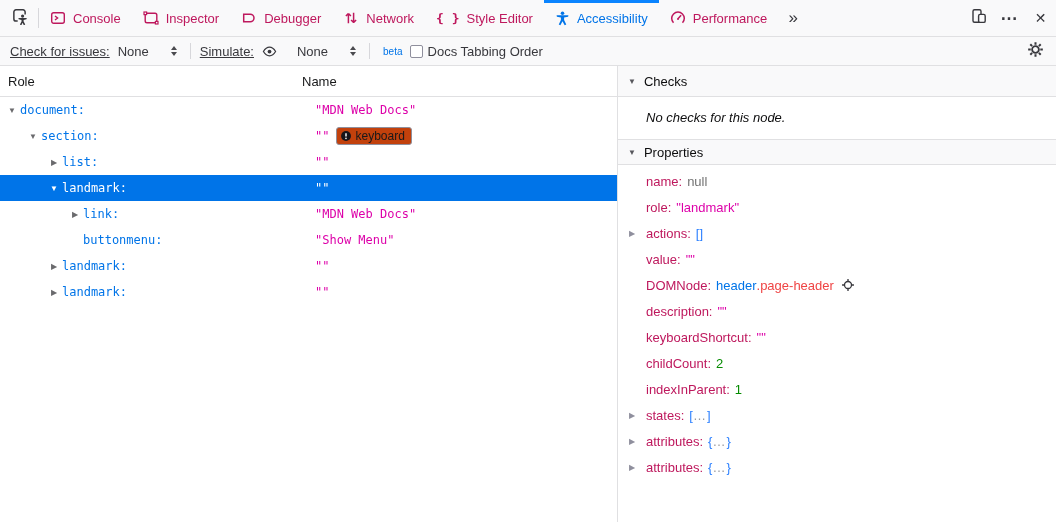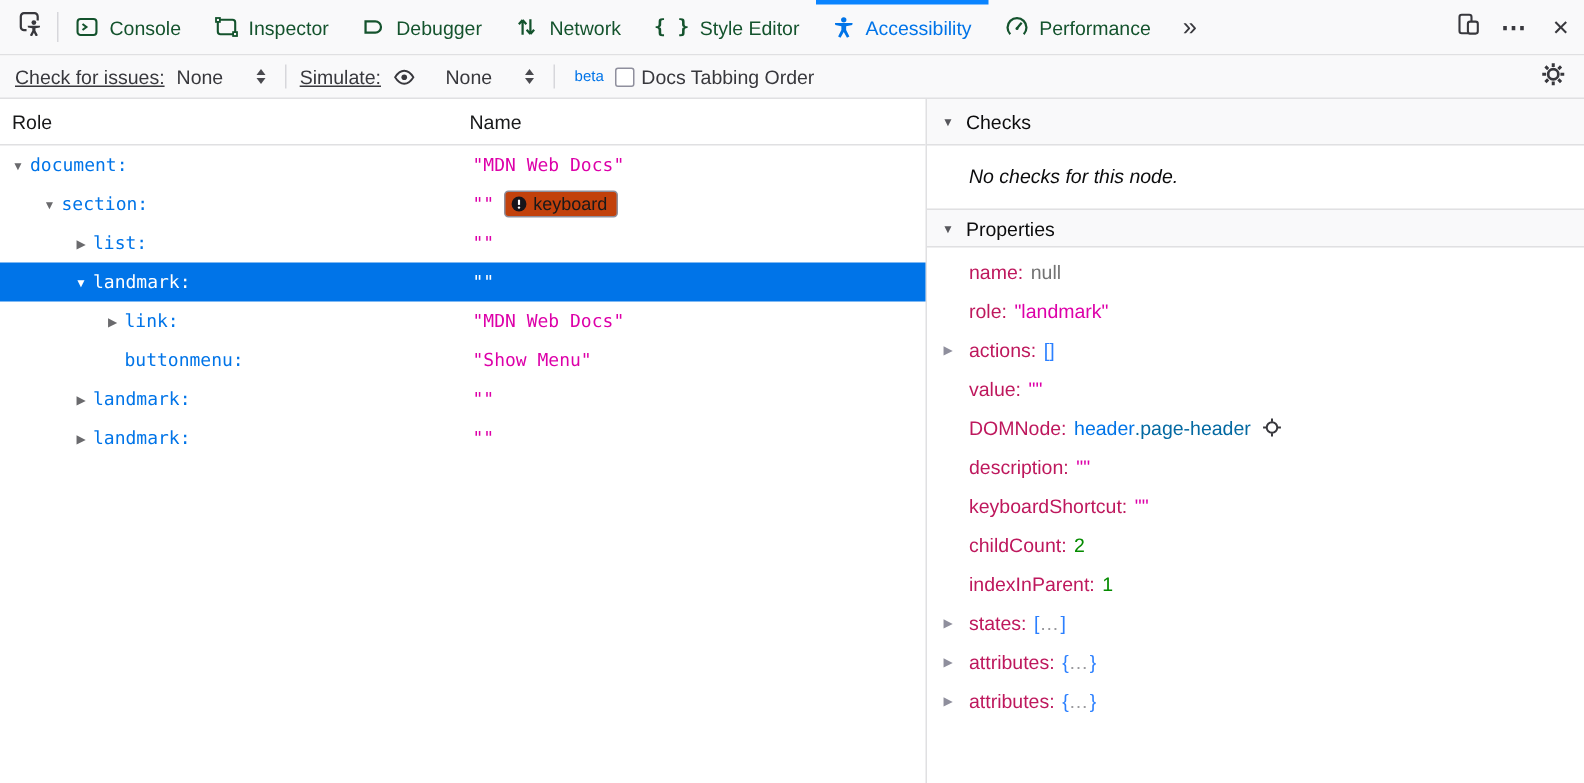--- a/index.html
+++ b/index.html
@@ -7,21 +7,21 @@
     font-family:"Liberation Sans", sans-serif; -webkit-font-smoothing:antialiased; }
   .devtools { width:1056px; height:522px; display:flex; flex-direction:column; }
 
   
   .tabbar { height:37px; background:#f9f9fa; border-bottom:1px solid #e0e0e2;
     display:flex; align-items:stretch; flex:0 0 auto; }
   .iconbtn { display:flex; align-items:center; justify-content:center; color:#38383d; cursor:default; }
   .pickbtn { width:38px; }
   .vsep { width:1px; background:#d7d7db; margin:8px 0; }
   .tab { display:flex; align-items:center; gap:7px; padding:0 11px; font-size:13px;
-    color:#14532d; white-space:nowrap; }
+    color:#be185d; white-space:nowrap; }
   .tab.active { color:#0074e8; box-shadow:inset 0 3px 0 0 #0a84ff; }
   .tab .ticon { display:flex; align-items:center; }
   .braces { font-family:"DejaVu Sans Mono", monospace; font-size:13px; font-weight:700; }
   .chevbtn { width:30px; font-size:17px; color:#38383d; }
   .right-cluster { margin-left:auto; display:flex; align-items:stretch; }
   .right-cluster .iconbtn { width:31px; }
   .meatball { font-size:17px; font-weight:700; letter-spacing:1px; }
   .closeglyph { font-size:14px; }
 
   
@@ -38,21 +38,21 @@
   .cbx { width:13px; height:13px; border:1px solid #8f8f9d; border-radius:2px; background:#fff; margin-right:5px; }
   .tabbing { display:flex; align-items:center; }
   .gear { margin-left:auto; width:42px; align-self:stretch; }
 
   
   .main { flex:1; display:flex; min-height:0; background:#fff; }
   .left { width:618px; flex:0 0 auto; border-right:1px solid #e0e0e2; }
   .tree-header { height:31px; border-bottom:1px solid #e0e0e2; position:relative;
     display:flex; align-items:center; font-size:13px; color:#18191a; }
   .col-role { padding-left:8px; }
-  .col-name { position:absolute; left:313px; }
+  .col-name { position:absolute; left:302px; }
 
   .trow { height:26px; display:flex; align-items:center; position:relative;
     font-family:"DejaVu Sans Mono", monospace; font-size:12px; }
   .twisty { width:16px; flex:0 0 16px; text-align:center; font-size:8px; color:#6a6a6d;
     font-family:"Liberation Sans", sans-serif; }
   .trow .role { color:#0074e8; }
   .trow .name { position:absolute; left:315px; color:#dd00a9; display:flex; align-items:center; gap:7px; }
   .lvl0 { padding-left:4px; } .lvl1 { padding-left:25px; }
   .lvl2 { padding-left:46px; } .lvl3 { padding-left:67px; }
   .no-tw .twisty { visibility:hidden; }
@@ -75,21 +75,21 @@
   .prow { height:26px; display:flex; align-items:center; padding-left:28px; position:relative; }
   .ptw { position:absolute; left:11px; font-size:8px; color:#8f8f9d; }
   .plabel { color:#be185d; }
   .pv { margin-left:5px; }
   .v-null { color:#737373; }
   .v-str  { color:#dd00a9; }
   .v-num  { color:#058b00; }
   .v-br   { color:#2c80ff; }
   .v-dots { color:#9a9a9e; letter-spacing:1px; }
   .v-tag  { color:#0074e8; margin-left:5px; }
-  .v-cls  { color:#0369a1; }
+  .v-cls  { color:#ef4444; }
   .inspect { display:flex; align-items:center; margin-left:7px; }
 </style>
 </head>
 <body>
 
 <div class="devtools">
 
   <div class="tabbar">
     <div class="iconbtn pickbtn">
       <span>

